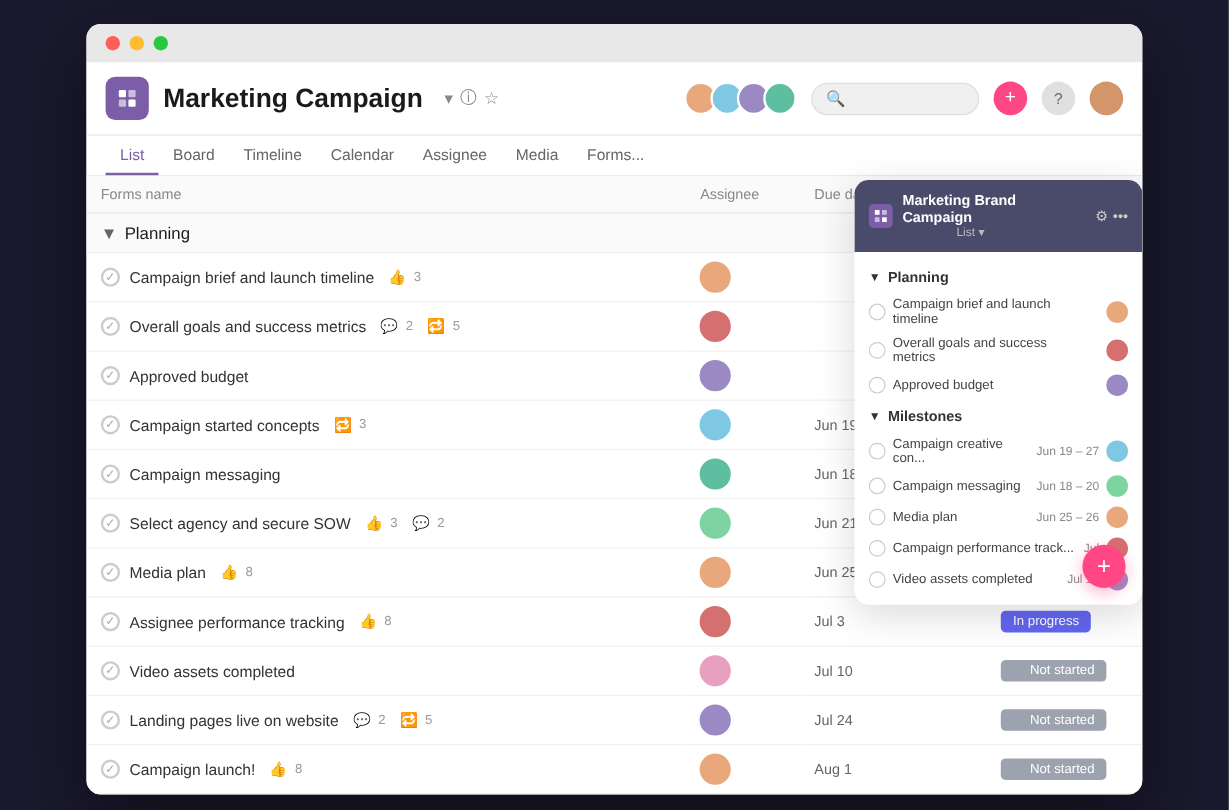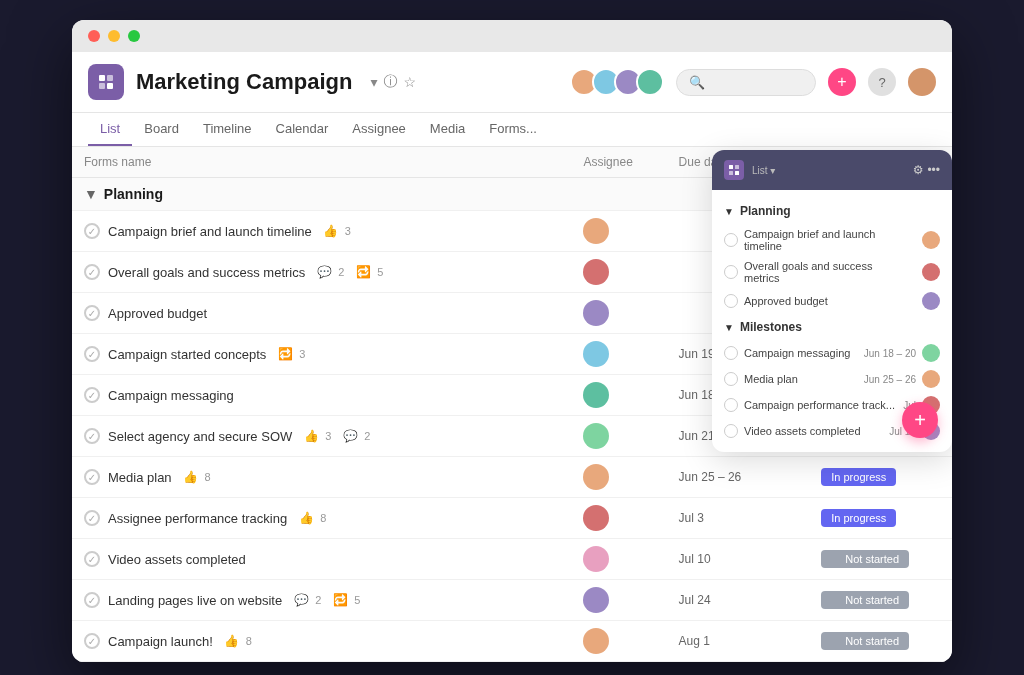--- a/index.html
+++ b/index.html
@@ -166,21 +166,21 @@
       border-bottom: 1px solid #f0f0f0;
       vertical-align: middle;
     }
     .col-name { width: 420px; }
     .col-assignee { width: 80px; }
     .col-due { width: 120px; }
     .col-status { width: 120px; }
 
     .group-header td {
       background: #fafafa;
-      font-weight: 700;
+      font-weight: 400;
       font-size: 14px;
       color: #1a1a1a;
       padding: 8px 12px;
     }
     .group-arrow { margin-right: 6px; color: #666; }
 
     .task-name-cell {
       display: flex;
       align-items: center;
       gap: 8px;
@@ -209,20 +209,21 @@
       border-radius: 50%;
     }
 
     .status-badge {
       display: inline-block;
       padding: 3px 10px;
       border-radius: 4px;
       font-size: 11px;
       font-weight: 500;
       color: white;
+      margin-left: 13px;
     }
     .status-approved { background: #22c55e; }
     .status-in-review { background: #f59e0b; }
     .status-in-progress { background: #6366f1; }
     .status-not-started { background: #9ca3af; padding-left: 24px; }
 
     
     .side-panel {
       position: absolute;
       right: 0;
@@ -252,20 +253,21 @@
     }
     .side-panel-title {
       font-size: 12px;
       color: white;
       font-weight: 600;
       flex: 1;
     }
     .side-panel-subtitle {
       font-size: 10px;
       color: #bbb;
+      margin-left: 45px;
     }
     .side-panel-actions {
       display: flex;
       gap: 4px;
       color: #ccc;
       font-size: 14px;
     }
 
     .side-panel-content {
       padding: 8px 0;
@@ -590,20 +592,21 @@
     <div class="side-panel-header">
       <div class="side-panel-icon">
         <svg width="12" height="12" viewBox="0 0 12 12" fill="none">
           <rect x="1" y="1" width="4" height="4" rx="0.5" fill="white"></rect>
           <rect x="7" y="1" width="4" height="4" rx="0.5" fill="white" opacity="0.6"></rect>
           <rect x="1" y="7" width="4" height="4" rx="0.5" fill="white" opacity="0.6"></rect>
           <rect x="7" y="7" width="4" height="4" rx="0.5" fill="white"></rect>
         </svg>
       </div>
       <div style="flex:1;">
+        <div class="side-panel-title">Marketing Brand Campaign</div>
         <div class="side-panel-subtitle">
           <span>List</span> ▾
         </div>
       </div>
       <div class="side-panel-actions">
         <span style="font-size:12px;">⚙</span>
         <span style="font-size:12px;">•••</span>
       </div>
     </div>
     <div class="side-panel-content" id="side-panel-content">
@@ -622,20 +625,26 @@
     </div>
         <div class="panel-task-row">
       <div class="panel-check"></div>
       <span class="panel-task-name">Approved budget</span>
       <span class="panel-task-date"></span>
       <div class="panel-avatar panel-avatar-purple"></div>
     </div>
         <div class="panel-group-header"><span style="font-size:10px;">▼</span> Milestones</div>
         <div class="panel-task-row">
       <div class="panel-check"></div>
+      <span class="panel-task-name">Campaign creative con...</span>
+      <span class="panel-task-date">Jun 19 – 27</span>
+      <div class="panel-avatar panel-avatar-blue"></div>
+    </div>
+        <div class="panel-task-row">
+      <div class="panel-check"></div>
       <span class="panel-task-name">Campaign messaging</span>
       <span class="panel-task-date">Jun 18 – 20</span>
       <div class="panel-avatar panel-avatar-green"></div>
     </div>
         <div class="panel-task-row">
       <div class="panel-check"></div>
       <span class="panel-task-name">Media plan</span>
       <span class="panel-task-date">Jun 25 – 26</span>
       <div class="panel-avatar panel-avatar-orange"></div>
     </div>

